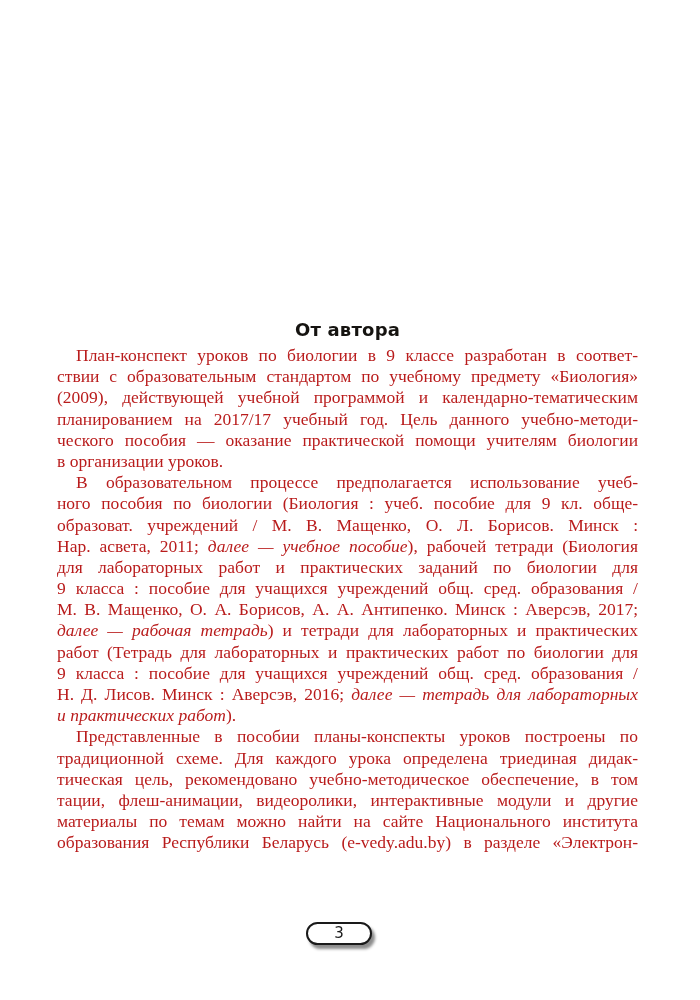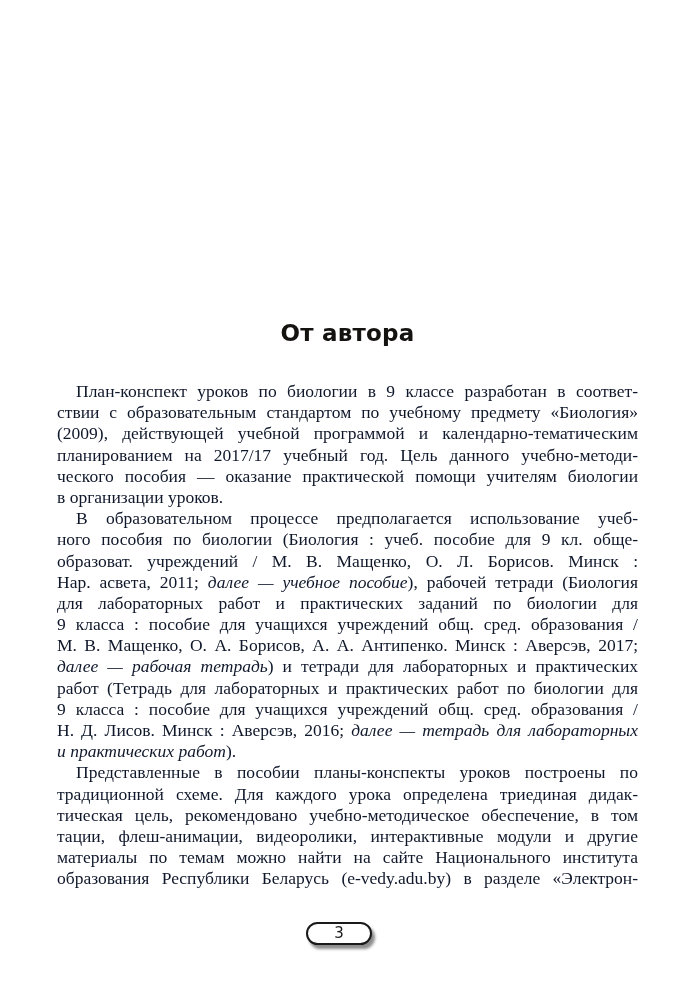--- a/index.html
+++ b/index.html
@@ -15,36 +15,35 @@
   }
 
   .page-title {
     position: absolute;
     top: 301px;
     left: 57px;
     width: 581px;
     text-align: center;
     font-family: "DejaVu Sans", sans-serif;
     font-weight: bold;
-    font-size: 23px;
+    font-size: 18px;
     line-height: 34px;
     color: #151310;
     letter-spacing: 0.2px;
   }
 
   .text-block {
     position: absolute;
     top: 345px;
     left: 57px;
     width: 581px;
     font-family: "Liberation Serif", serif;
     font-size: 17.5px;
     line-height: 21.2px;
-    color: #0f172a;
-    margin-top: 36px;
+    color: #b91c1c;
   }
 
   .paragraph { margin: 0; }
 
   .line {
     text-align: justify;
     text-align-last: justify;
     height: 21.2px;
     white-space: normal;
   }

